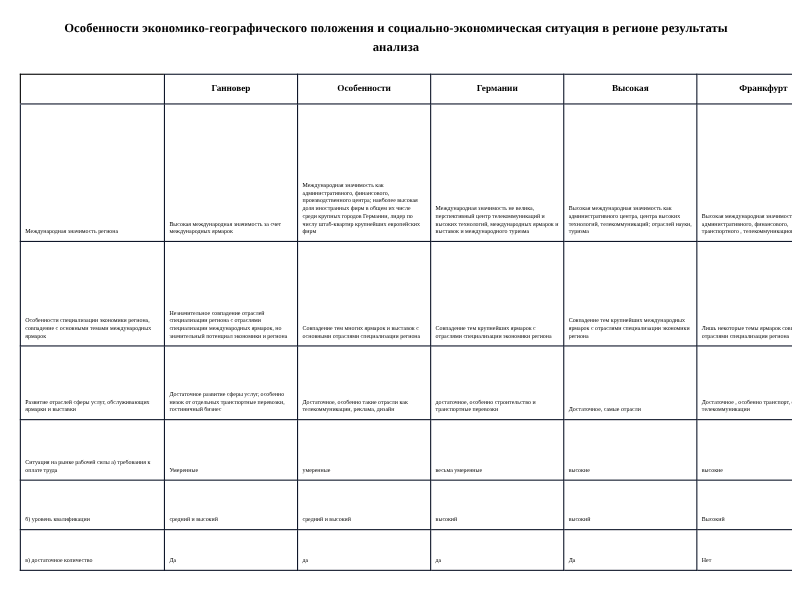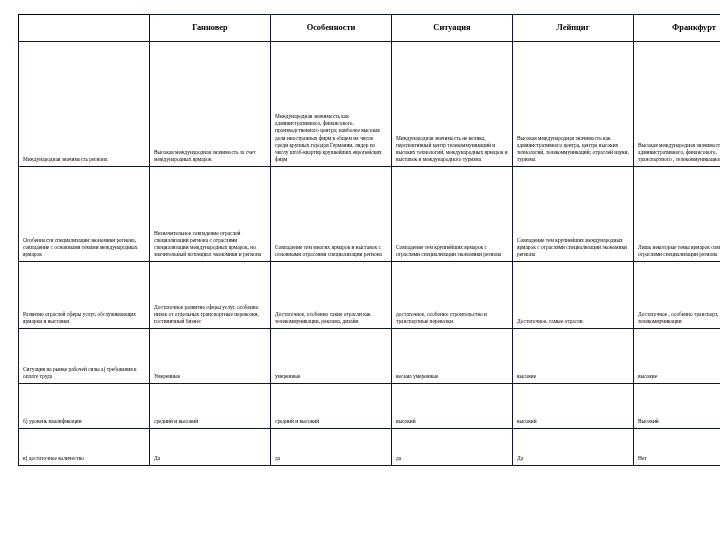--- a/index.html
+++ b/index.html
@@ -73,29 +73,30 @@
   tr.r3 td { height: 60px; }
   tr.r4 td { height: 48px; }
   tr.r5 td { height: 38px; }
   tr.r6 td { height: 30px; }
 </style>
 </head>
 <body>
 
 <div class="page">
 
+  <div class="doc-title">Особенности экономико-географического положения и социально-экономическая ситуация в регионе результаты анализа</div>
 
   <table class="matrix">
     <thead>
       <tr>
         <th class="corner col-head"></th>
         <th class="col-city">Ганновер</th>
         <th class="col-city">Особенности</th>
-        <th class="col-city">Ситуация</th>
-        <th class="col-city">Лейпциг</th>
+        <th class="col-city">Германии</th>
+        <th class="col-city">Высокая</th>
         <th class="col-city">Франкфурт</th>
       </tr>
     </thead>
     <tbody>
       <tr class="r1">
         <td class="rowhead">Международная значимость региона</td>
         <td>Высокая международная значимость за счет международных ярмарок</td>
         <td>Международная значимость как административного, финансового, производственного центра; наиболее высокая доля иностранных фирм в общем их числе среди крупных городов Германии, лидер по числу штаб-квартир крупнейших европейских фирм</td>
         <td>Международная значимость не велика, перспективный центр телекоммуникаций и высоких технологий, международных ярмарок и выставок и международного туризма</td>
         <td>Высокая международная значимость как административного центра, центра высоких технологий, телекоммуникаций; отраслей науки, туризма</td>

